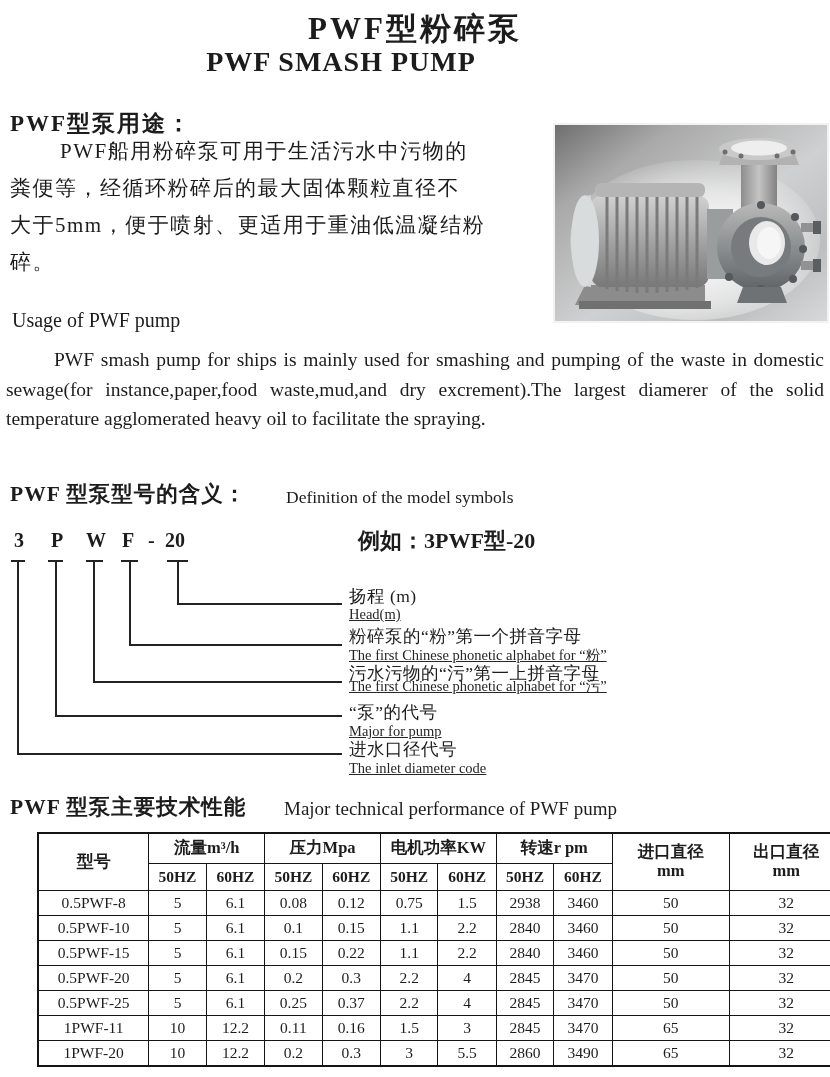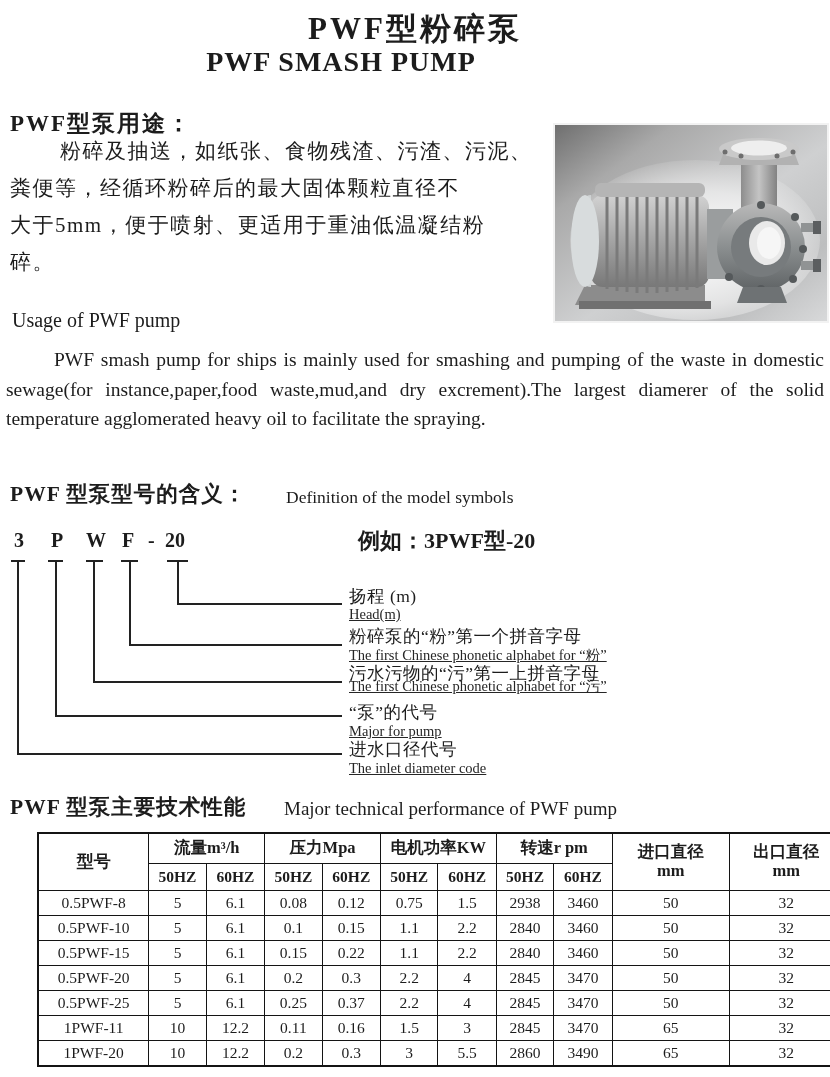--- a/index.html
+++ b/index.html
@@ -48,21 +48,21 @@
 </style>
 </head>
 <body>
 
 <div class="abs title-zh">PWF型粉碎泵</div>
 <div class="abs title-en">PWF SMASH PUMP</div>
 
 <div class="abs usage-h">PWF型泵用途：</div>
 
 <div class="abs zh-para">
-  <div class="ln">粉碎及抽送，如纸张、食物残渣、污渣、污泥、</div>
+  <div class="ln">PWF船用粉碎泵可用于生活污水中污物的</div>
   <div class="ln">粪便等，经循环粉碎后的最大固体颗粒直径不</div>
   <div class="ln">大于5mm，便于喷射、更适用于重油低温凝结粉</div>
   <div class="ln">碎。</div>
 </div>
 
 <div class="abs photo">
   <svg width="272" height="196" viewBox="0 0 272 196">
     <defs>
       <linearGradient id="bg" x1="0" y1="0" x2="1" y2="1">
         <stop offset="0" stop-color="#6f6f6f"></stop>

